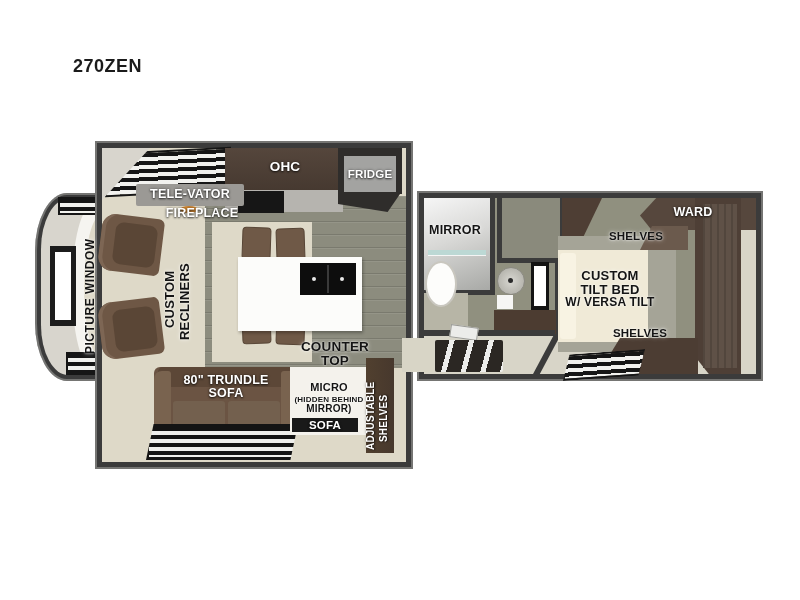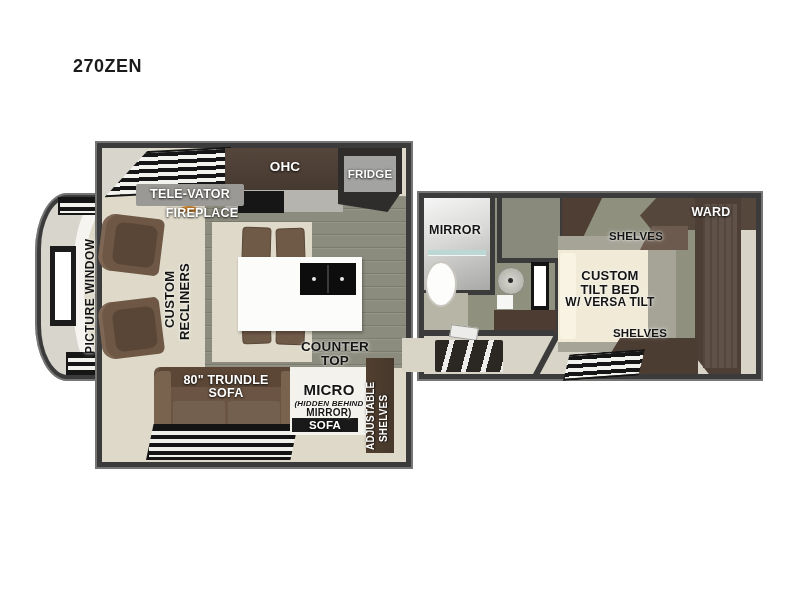--- a/index.html
+++ b/index.html
@@ -120,31 +120,31 @@
   <div class="lbl lb vtext" style="left:178px;top:230px;height:110px;font-size:13px;">RECLINERS</div>
   <div class="lbl lb ctr" style="left:298px;top:340px;width:74px;font-size:13.5px;">
     <div>COUNTER</div>
     <div>TOP</div>
   </div>
   <div class="lbl lw ctr" style="left:162px;top:374px;width:128px;font-size:12.5px;">
     <div>80" TRUNDLE</div>
     <div>SOFA</div>
   </div>
   <div class="lbl lb ctr" style="left:288px;top:382px;width:82px;">
-    <div style="font-size:15px;">MICRO</div>
-    <div style="font-size:8px;margin-top:2px;font-style:italic;">(HIDDEN BEHIND</div>
+    <div style="font-size:11px;">MICRO</div>
+    <div style="font-size:8px;margin-top:2px;">(HIDDEN BEHIND</div>
     <div style="font-size:10px;">MIRROR)</div>
   </div>
   <div class="lbl lw ctr" style="left:292px;top:419px;width:66px;font-size:11.5px;">SOFA</div>
   <div class="lbl lw vtext" style="left:366px;top:362px;height:88px;font-size:10px;">ADJUSTABLE</div>
   <div class="lbl lw vtext" style="left:379px;top:372px;height:70px;font-size:10px;">SHELVES</div>
 
   <div class="lbl lb ctr" style="left:424px;top:224px;width:62px;font-size:12.5px;">MIRROR</div>
 
-  <div class="lbl lw ctr" style="left:668px;top:206px;width:50px;font-size:12.5px;margin-left:18px;">WARD</div>
+  <div class="lbl lw ctr" style="left:668px;top:206px;width:50px;font-size:12.5px;">WARD</div>
   <div class="lbl lb ctr" style="left:604px;top:230px;width:64px;font-size:11.5px;">SHELVES</div>
   <div class="lbl lb ctr" style="left:552px;top:269px;width:116px;">
     <div style="font-size:13px;">CUSTOM</div>
     <div style="font-size:13px;">TILT BED</div>
     <div style="font-size:12px;">W/ VERSA TILT</div>
   </div>
   <div class="lbl lb ctr" style="left:608px;top:327px;width:64px;font-size:11.5px;">SHELVES</div>
 
 </div>
 

